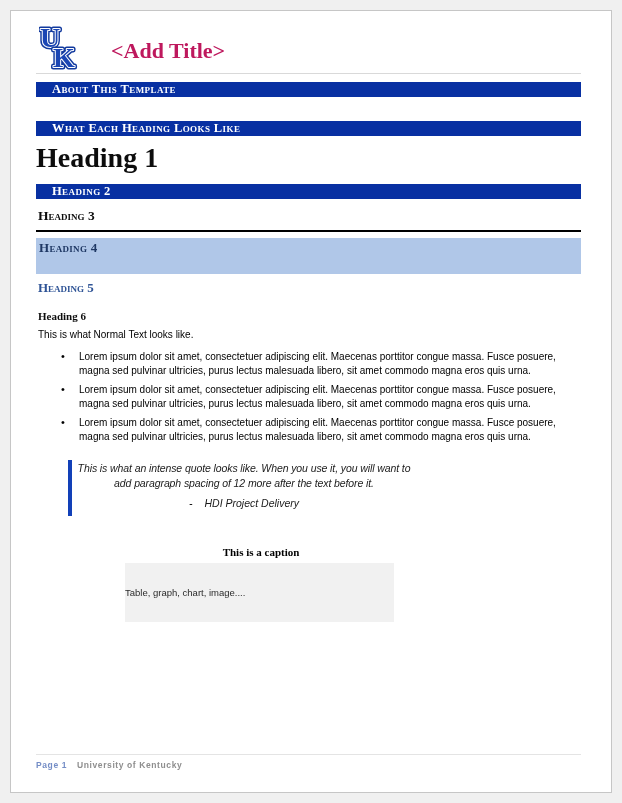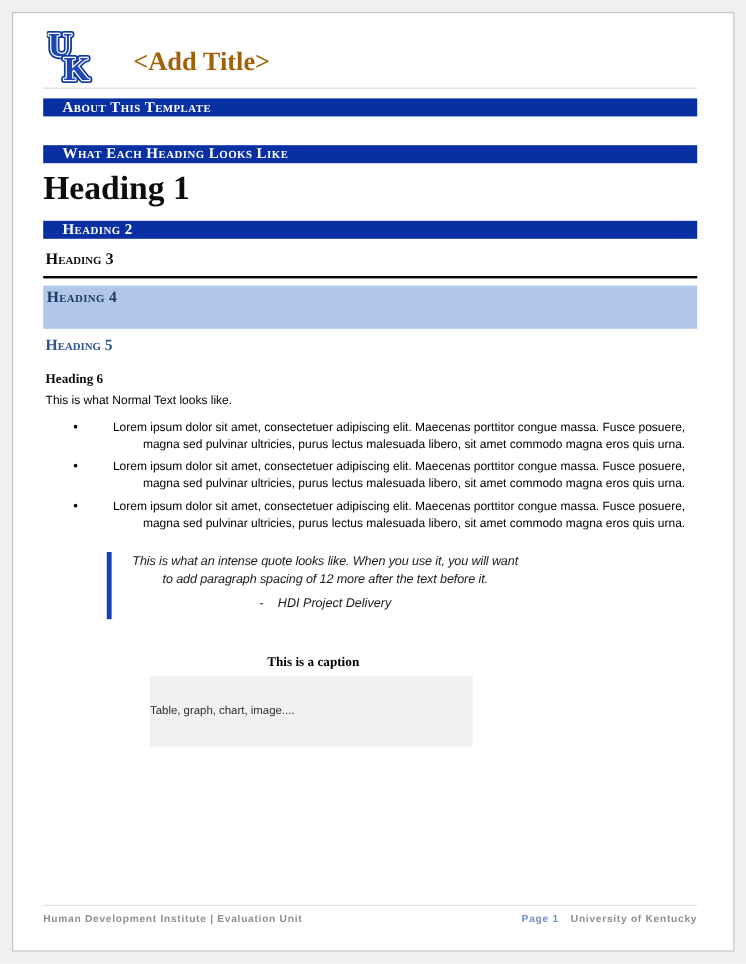--- a/index.html
+++ b/index.html
@@ -13,21 +13,21 @@
   body{background:#f0f0f0;font-family:"Liberation Sans",sans-serif;color:#000;}
   .page{
     position:absolute;left:10px;top:10px;width:602px;height:783px;
     background:#fff;border:1px solid #c6c6c6;
     padding:12px 30px 0 25px;
   }
   .header{display:flex;align-items:flex-start;gap:28px;height:48px;padding-left:3px;}
   .logo{flex:0 0 auto;}
   .doc-title{
     font-family:"Liberation Serif",serif;font-weight:bold;font-size:22px;
-    line-height:24px;margin-top:16px;color:#a16207;
+    line-height:24px;margin-top:16px;color:#be185d;
   }
   .hdr-divider{margin-top:2px;border-top:1px solid #d9d9d9;}
   .banner{
     margin-top:8px;background:var(--banner-blue);color:#fff;
     font-family:"Liberation Serif",serif;font-variant:small-caps;font-weight:bold;
     font-size:12.5px;line-height:15px;height:15px;padding-left:16px;letter-spacing:0.4px;
   }
   .about-para{margin-top:4px;font-size:10px;line-height:12px;}
   .about-para a{color:var(--link-blue);text-decoration:underline;}
   .banner-headings{margin-top:24px;}
@@ -49,32 +49,32 @@
   .h5-sample{
     margin-top:7px;color:var(--h5-blue);font-family:"Liberation Serif",serif;
     font-variant:small-caps;font-weight:bold;font-size:13px;line-height:14px;padding-left:2px;
   }
   .h6-sample{
     margin-top:15px;font-family:"Liberation Serif",serif;font-weight:bold;
     font-size:11px;line-height:13px;color:#0d0d0d;padding-left:2px;
   }
   .normal-text{margin-top:6px;font-size:10px;line-height:11px;padding-left:2px;}
   .list-intro{margin-top:9px;font-size:10px;line-height:11px;white-space:pre-wrap;padding-left:2px;}
-  ul.demo-list{margin-top:10px;list-style:none;text-align:right;}
+  ul.demo-list{margin-top:10px;list-style:none;}
   ul.demo-list li{
     position:relative;padding-left:43px;margin-bottom:6px;
     font-size:10px;line-height:13.5px;padding-right:10px;
   }
   ul.demo-list li::before{
     content:"\2022";position:absolute;left:25px;top:0;font-size:11px;
   }
   .quote{
-    margin-top:17px;margin-left:53px;width:350px;
+    margin-top:17px;margin-left:32px;width:350px;
     border-left:4px solid var(--quote-bar-blue);
-    padding:1px 2px 7px 12px;
+    padding:1px 2px 7px 0;
   }
   .quote-text{
     font-style:italic;font-size:10.5px;line-height:14.5px;letter-spacing:-0.1px;
     text-align:center;color:#1a1a1a;
   }
   .quote-attr{
     margin-top:7px;display:flex;justify-content:center;gap:12px;
     font-style:italic;font-size:10.5px;line-height:12px;color:#1a1a1a;
   }
   .caption{
@@ -150,20 +150,19 @@
     </div>
   </div>
 
   <div class="caption">This is a caption</div>
 
   <div class="placeholder-box">
     <span>Table, graph, chart, image....</span>
   </div>
 
   <div class="footer">
-    <span>Human Development Institute | Evaluation Unit</span>
     <span class="footer-right">
       <span class="footer-page">Page 1</span>
       <span>University of Kentucky</span>
     </span>
   </div>
 
 </div>
 
 </body></html>

